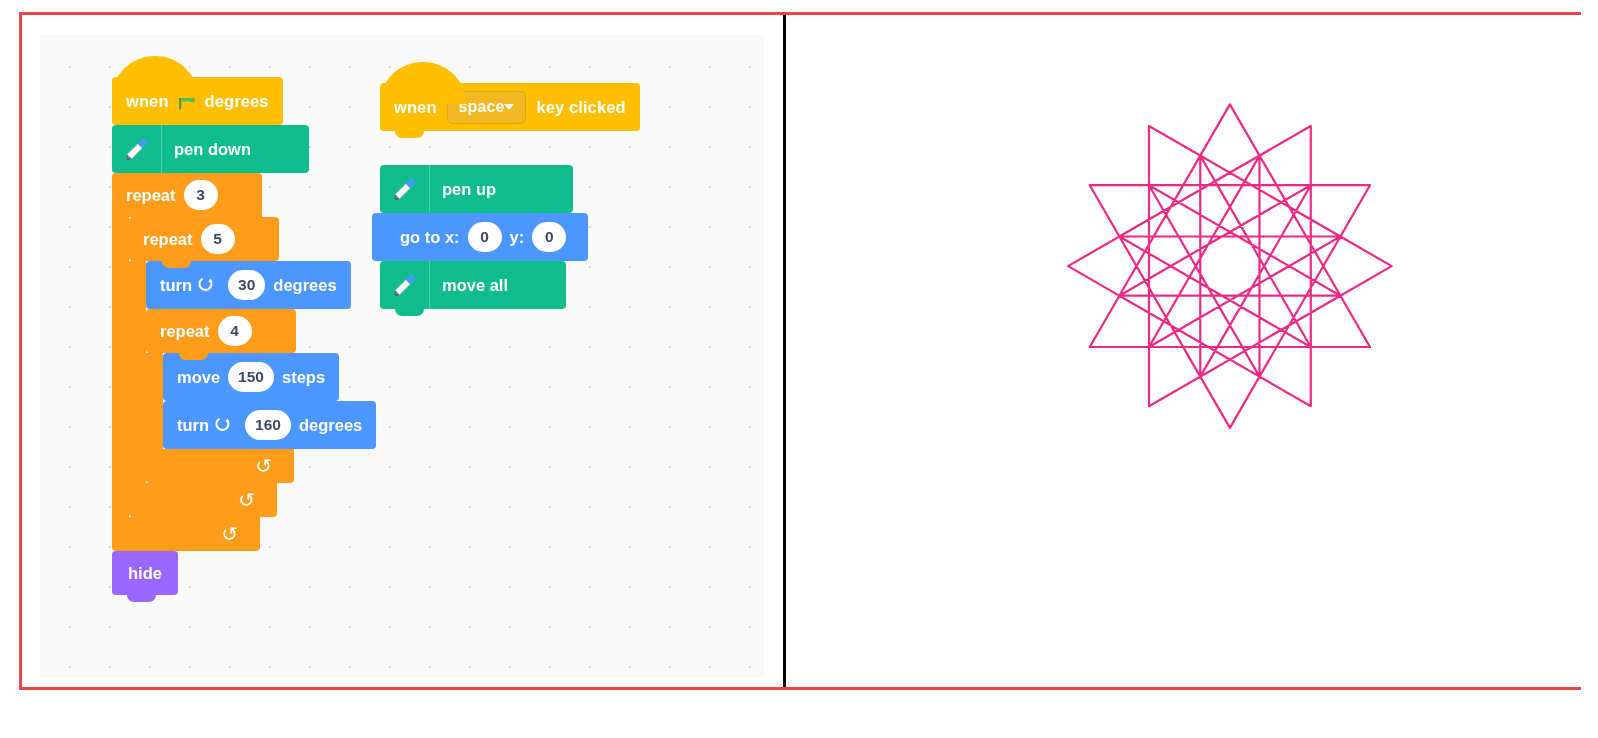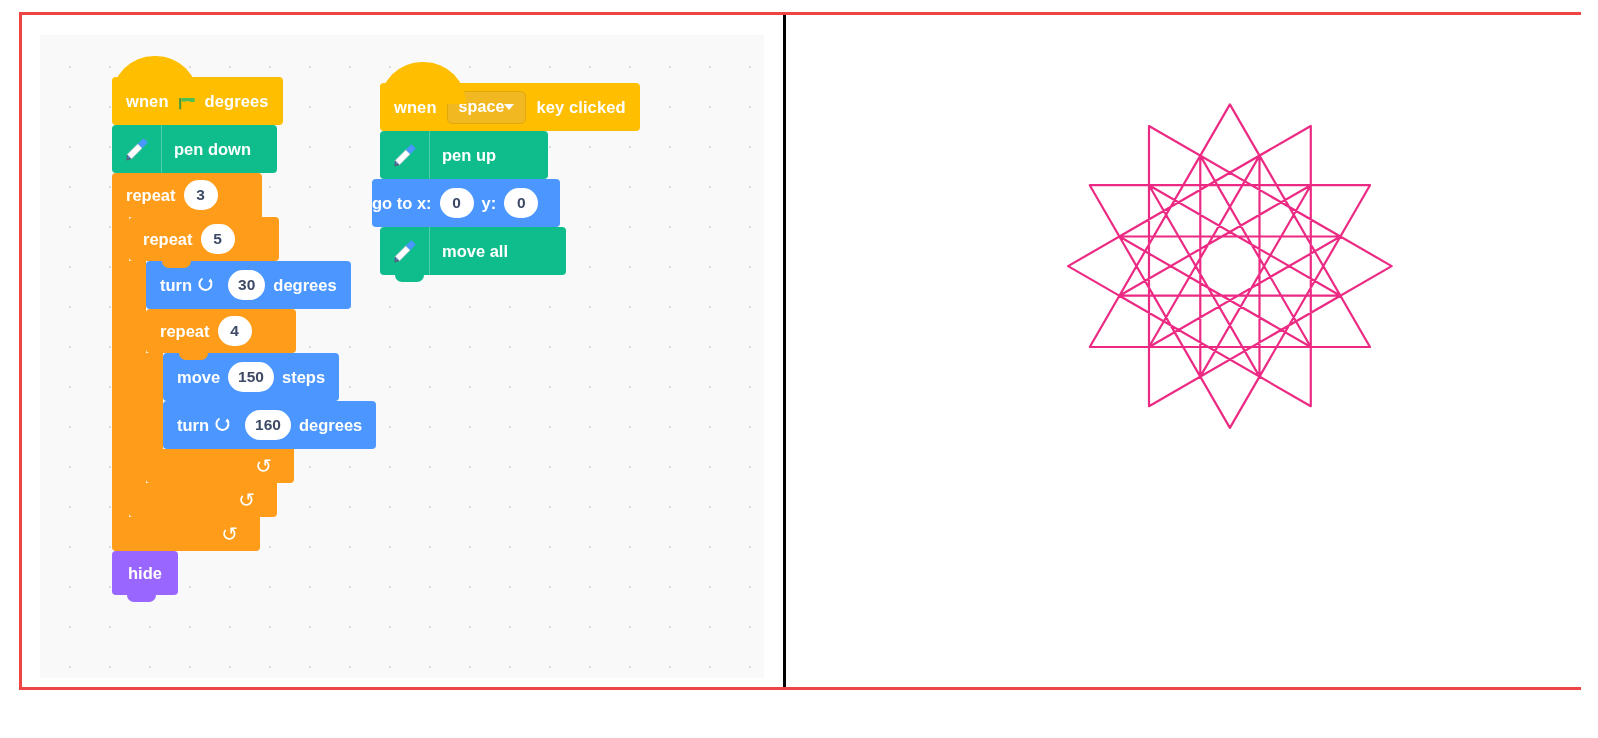--- a/index.html
+++ b/index.html
@@ -217,21 +217,21 @@
           <span>
             <svg class="flag-svg" viewBox="0 0 22 22">
               <rect x="3.2" y="2.5" width="2" height="17" rx="1" fill="#45993d"></rect>
               <path d="M5.6 4.2 C8.6 2.2 11.6 6.2 14.6 4.2 L18.6 4.2 L18.6 11.6 C15.6 13.6 12.6 9.6 9.6 11.6 L5.6 11.6 Z" fill="#4cbf56"></path>
             </svg>
           </span>
           <span>degrees</span>
         </div>
 
 
-        <div class="stack pen" style="padding-right:26px;">
+        <div class="stack pen" style="padding-right:58px;">
           <span class="icon-cell">
             <svg class="pen-svg" viewBox="0 0 30 30">
               <path d="M21.5 4.2 L25.8 8.5 L20.0 14.3 L15.7 10.0 Z" fill="#4c97ff"></path>
               <path d="M15.7 10.0 L20.0 14.3 L9.4 24.9 L5.1 20.6 Z" fill="#ffffff" stroke="#b9c4d4" stroke-width="0.8"></path>
               <path d="M5.1 20.6 L9.4 24.9 L4.3 26.5 Z" fill="#575e75"></path>
               <path d="M6.6 22.1 L7.9 23.4 L5.3 24.3 Z" fill="#4c97ff"></path>
             </svg>
           </span>
           <span>pen down</span>
         </div>
@@ -331,33 +331,33 @@
 
         <div class="hat">
           <span>when</span>
           <span class="dropdown">
             <span>space</span>
             <span class="chev"></span>
           </span>
           <span>key clicked</span>
         </div>
 
-        <div class="stack pen" style="padding-right:52px;">
+        <div class="stack pen" style="padding-right:77px;margin-top:34px;">
           <span class="icon-cell">
             <svg class="pen-svg" viewBox="0 0 30 30">
               <path d="M21.5 4.2 L25.8 8.5 L20.0 14.3 L15.7 10.0 Z" fill="#4c97ff"></path>
               <path d="M15.7 10.0 L20.0 14.3 L9.4 24.9 L5.1 20.6 Z" fill="#ffffff" stroke="#b9c4d4" stroke-width="0.8"></path>
               <path d="M5.1 20.6 L9.4 24.9 L4.3 26.5 Z" fill="#575e75"></path>
               <path d="M6.6 22.1 L7.9 23.4 L5.3 24.3 Z" fill="#4c97ff"></path>
             </svg>
           </span>
           <span>pen up</span>
         </div>
 
-        <div class="stack motion" style="margin-left:-8px; padding-left:0;">
+        <div class="stack motion" style="margin-left:-8px; padding-left:28px;">
           <span>go to x:</span>
           <span class="oval">0</span>
           <span>y:</span>
           <span class="oval">0</span>
         </div>
 
         <div class="stack pen" style="padding-right:58px;">
           <span class="icon-cell">
             <svg class="pen-svg" viewBox="0 0 30 30">
               <path d="M21.5 4.2 L25.8 8.5 L20.0 14.3 L15.7 10.0 Z" fill="#4c97ff"></path>

